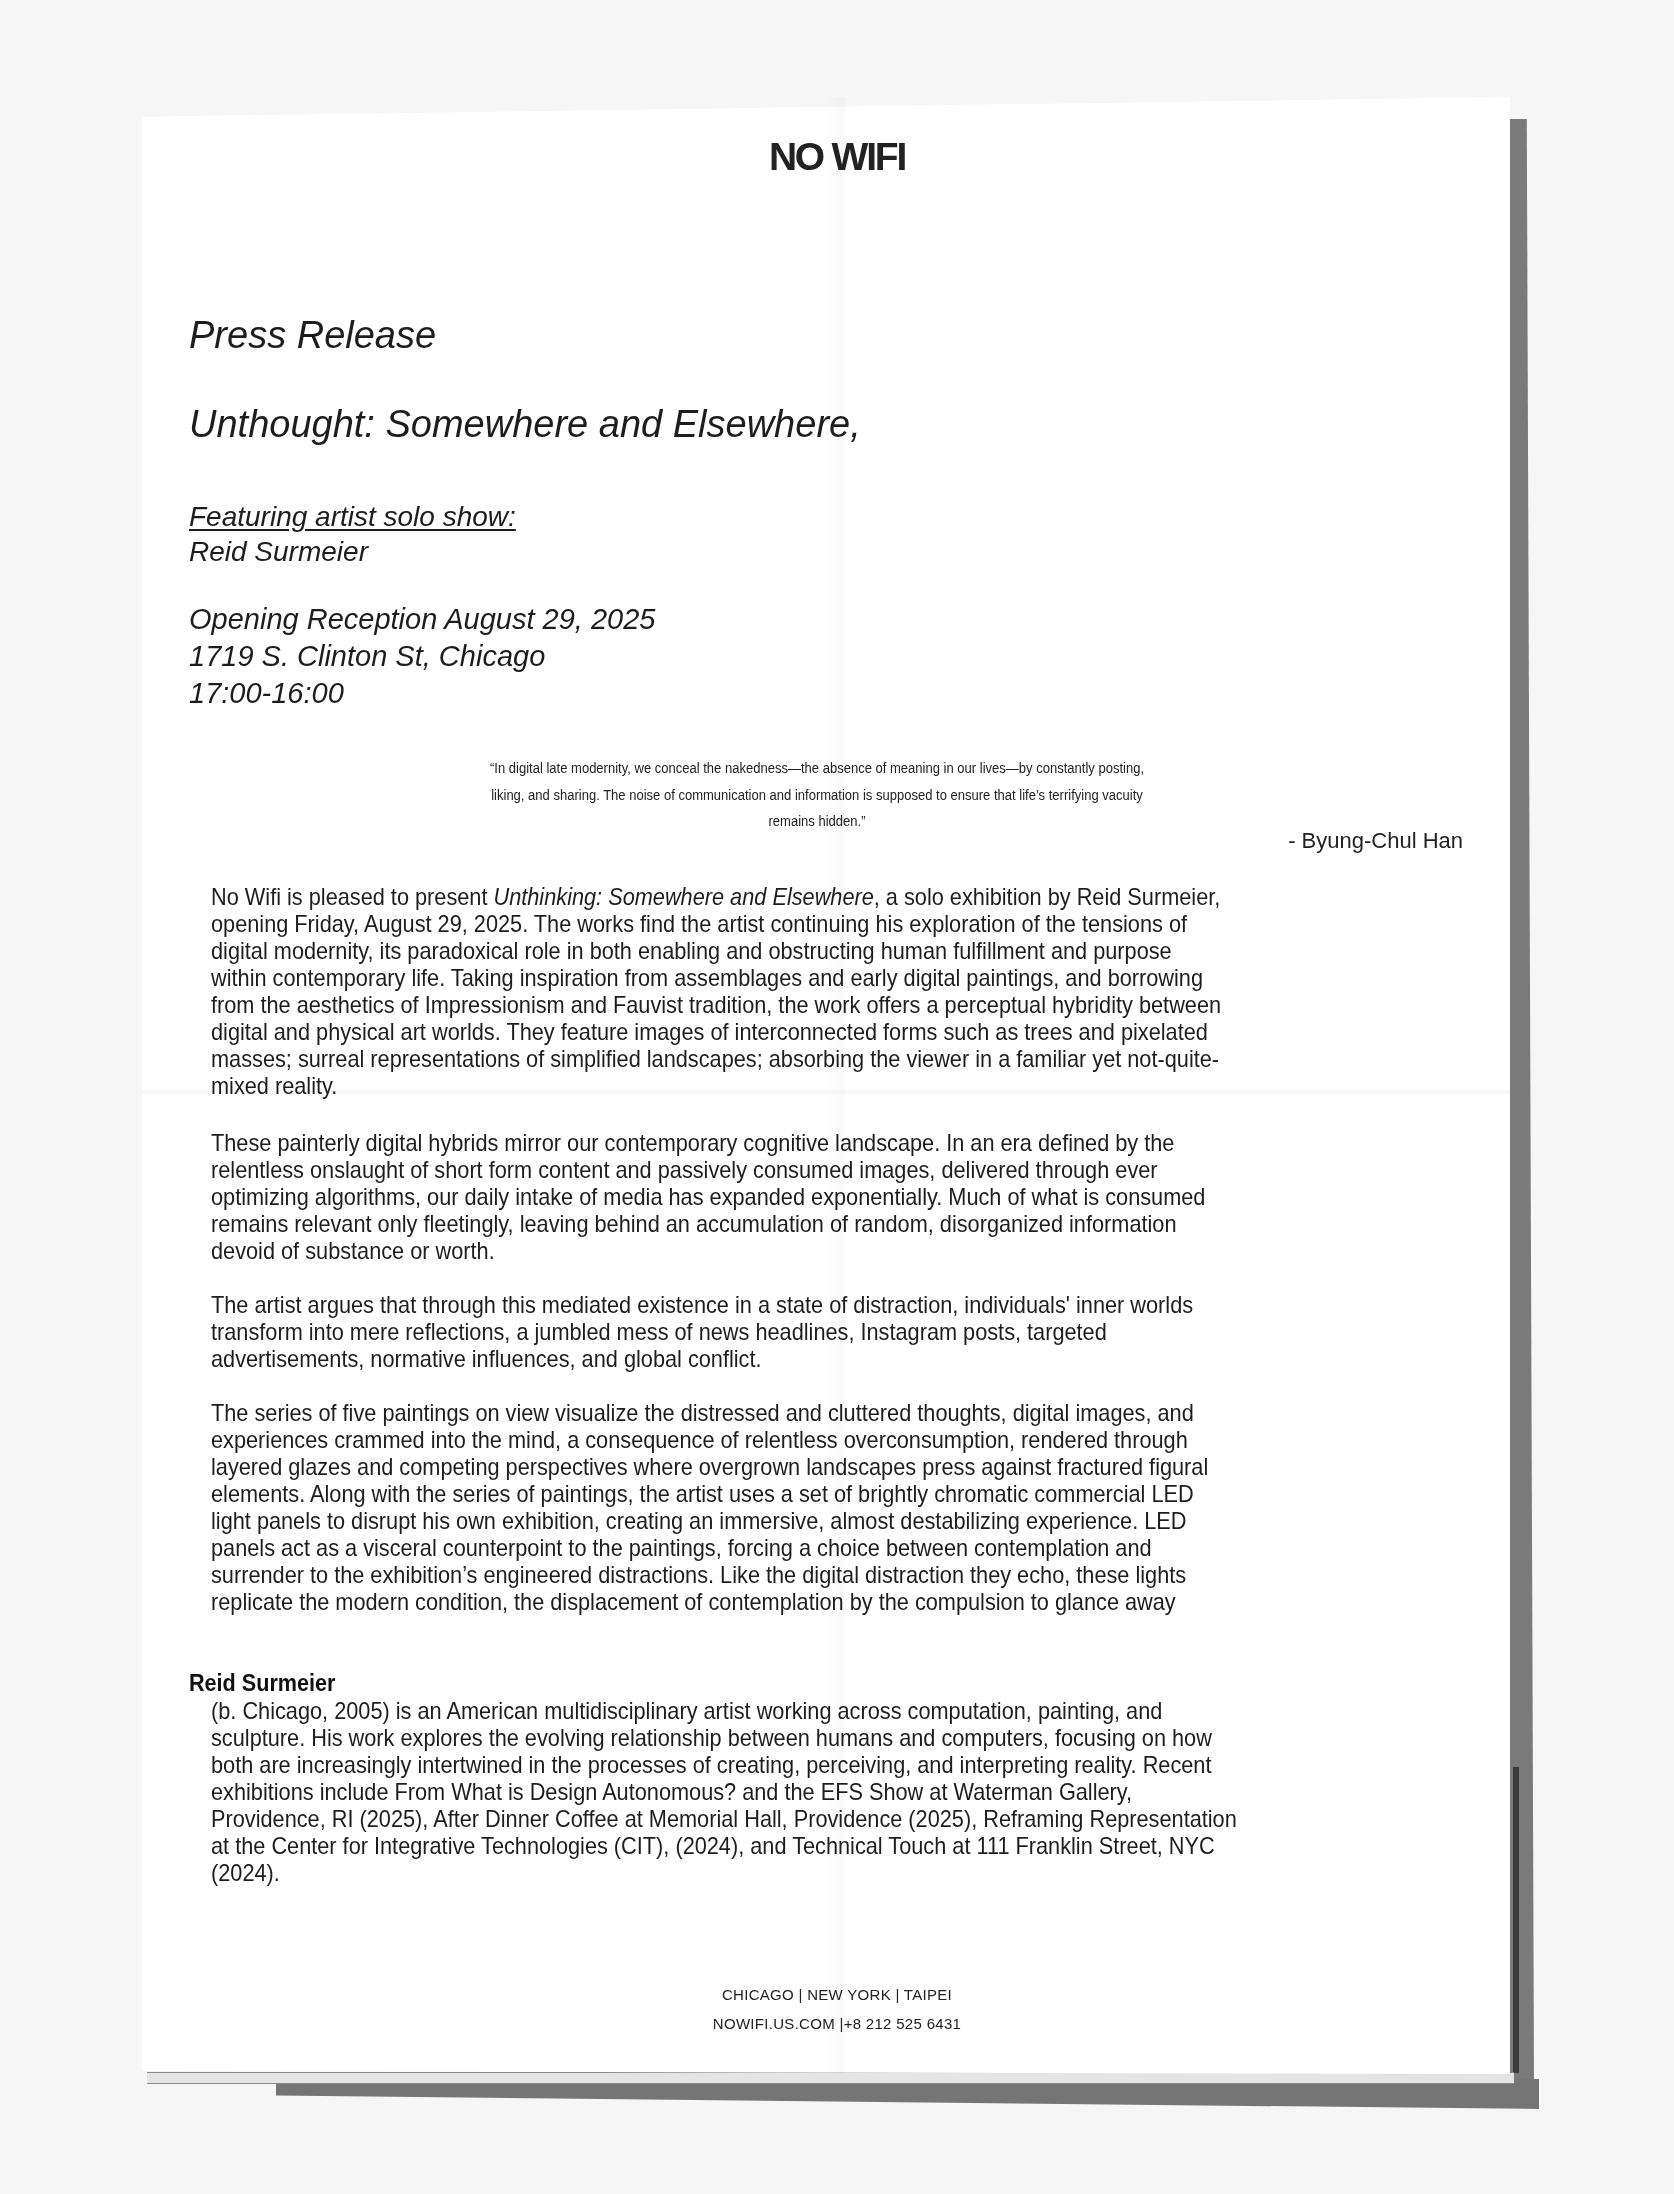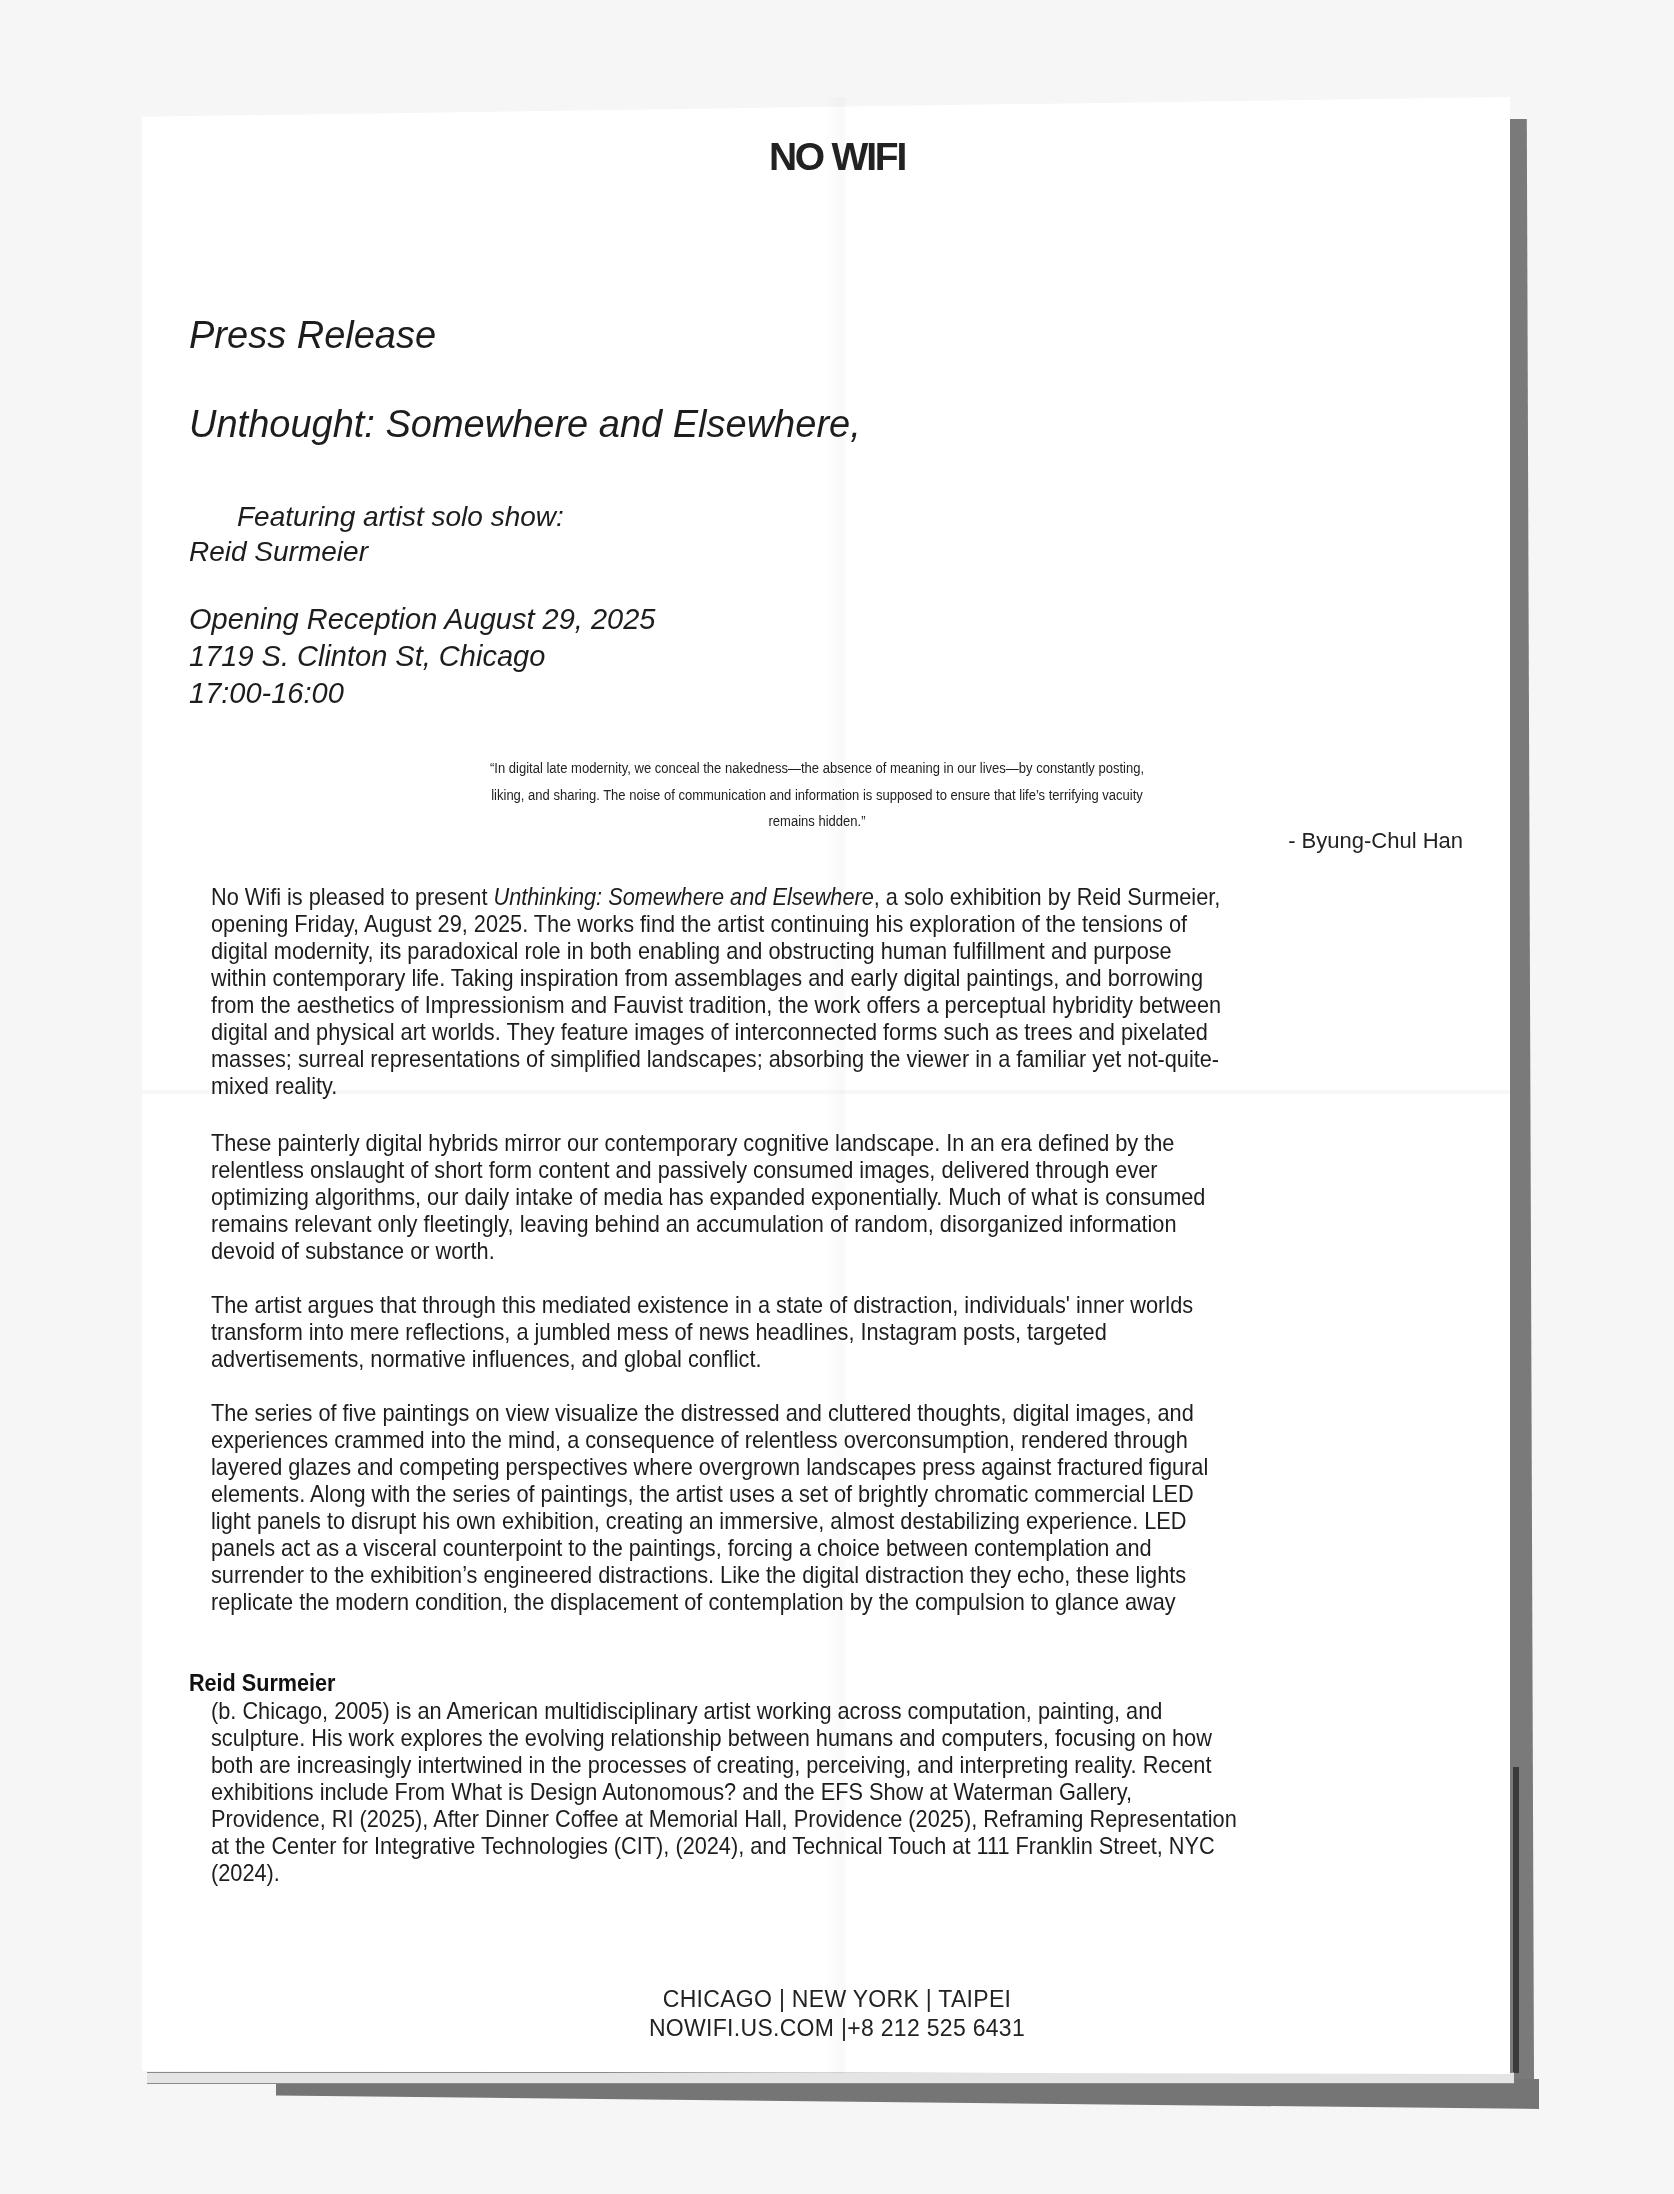--- a/index.html
+++ b/index.html
@@ -86,21 +86,21 @@
     font-size: 39px;
     letter-spacing: -2.2px;
     color: #222;
   }
   .ital {
     font-style: italic;
     color: #1d1d1d;
   }
   .h-press { left: 189px; top: 314px; font-size: 38px; }
   .h-title { left: 189px; top: 403px; font-size: 38px; }
-  .h-feat  { left: 189px; top: 501px; font-size: 28px; text-underline-offset: 3.3px; margin-left: 48px; }
+  .h-feat  { left: 189px; top: 501px; font-size: 28px; text-decoration: underline; text-underline-offset: 3.3px; }
   .h-artist{ left: 189px; top: 536px; font-size: 28px; }
   .ev { left: 189px; font-size: 29px; }
   .quote {
     position: absolute;
     left: 182px; width: 1270px;
     top: 755px;
     text-align: center;
     font-size: 14px;
     line-height: 26.5px;
     color: #222;
@@ -125,21 +125,21 @@
     transform-origin: left center;
   }
   .bio-name {
     left: 189px; top: 1669px;
     font-size: 24px; font-weight: bold; color: #111;
     transform: scaleX(0.9); transform-origin: left center;
   }
   .footer {
     left: 0; width: 1674px;
     text-align: center;
-    font-size: 23px;
+    font-size: 15px;
     color: #222;
     letter-spacing: 0.3px;
   }
 </style>
 </head>
 <body>
 
 <div class="shadow-right"></div>
 <div class="shadow-bottom"></div>
 <div class="shadow-inner"></div>

